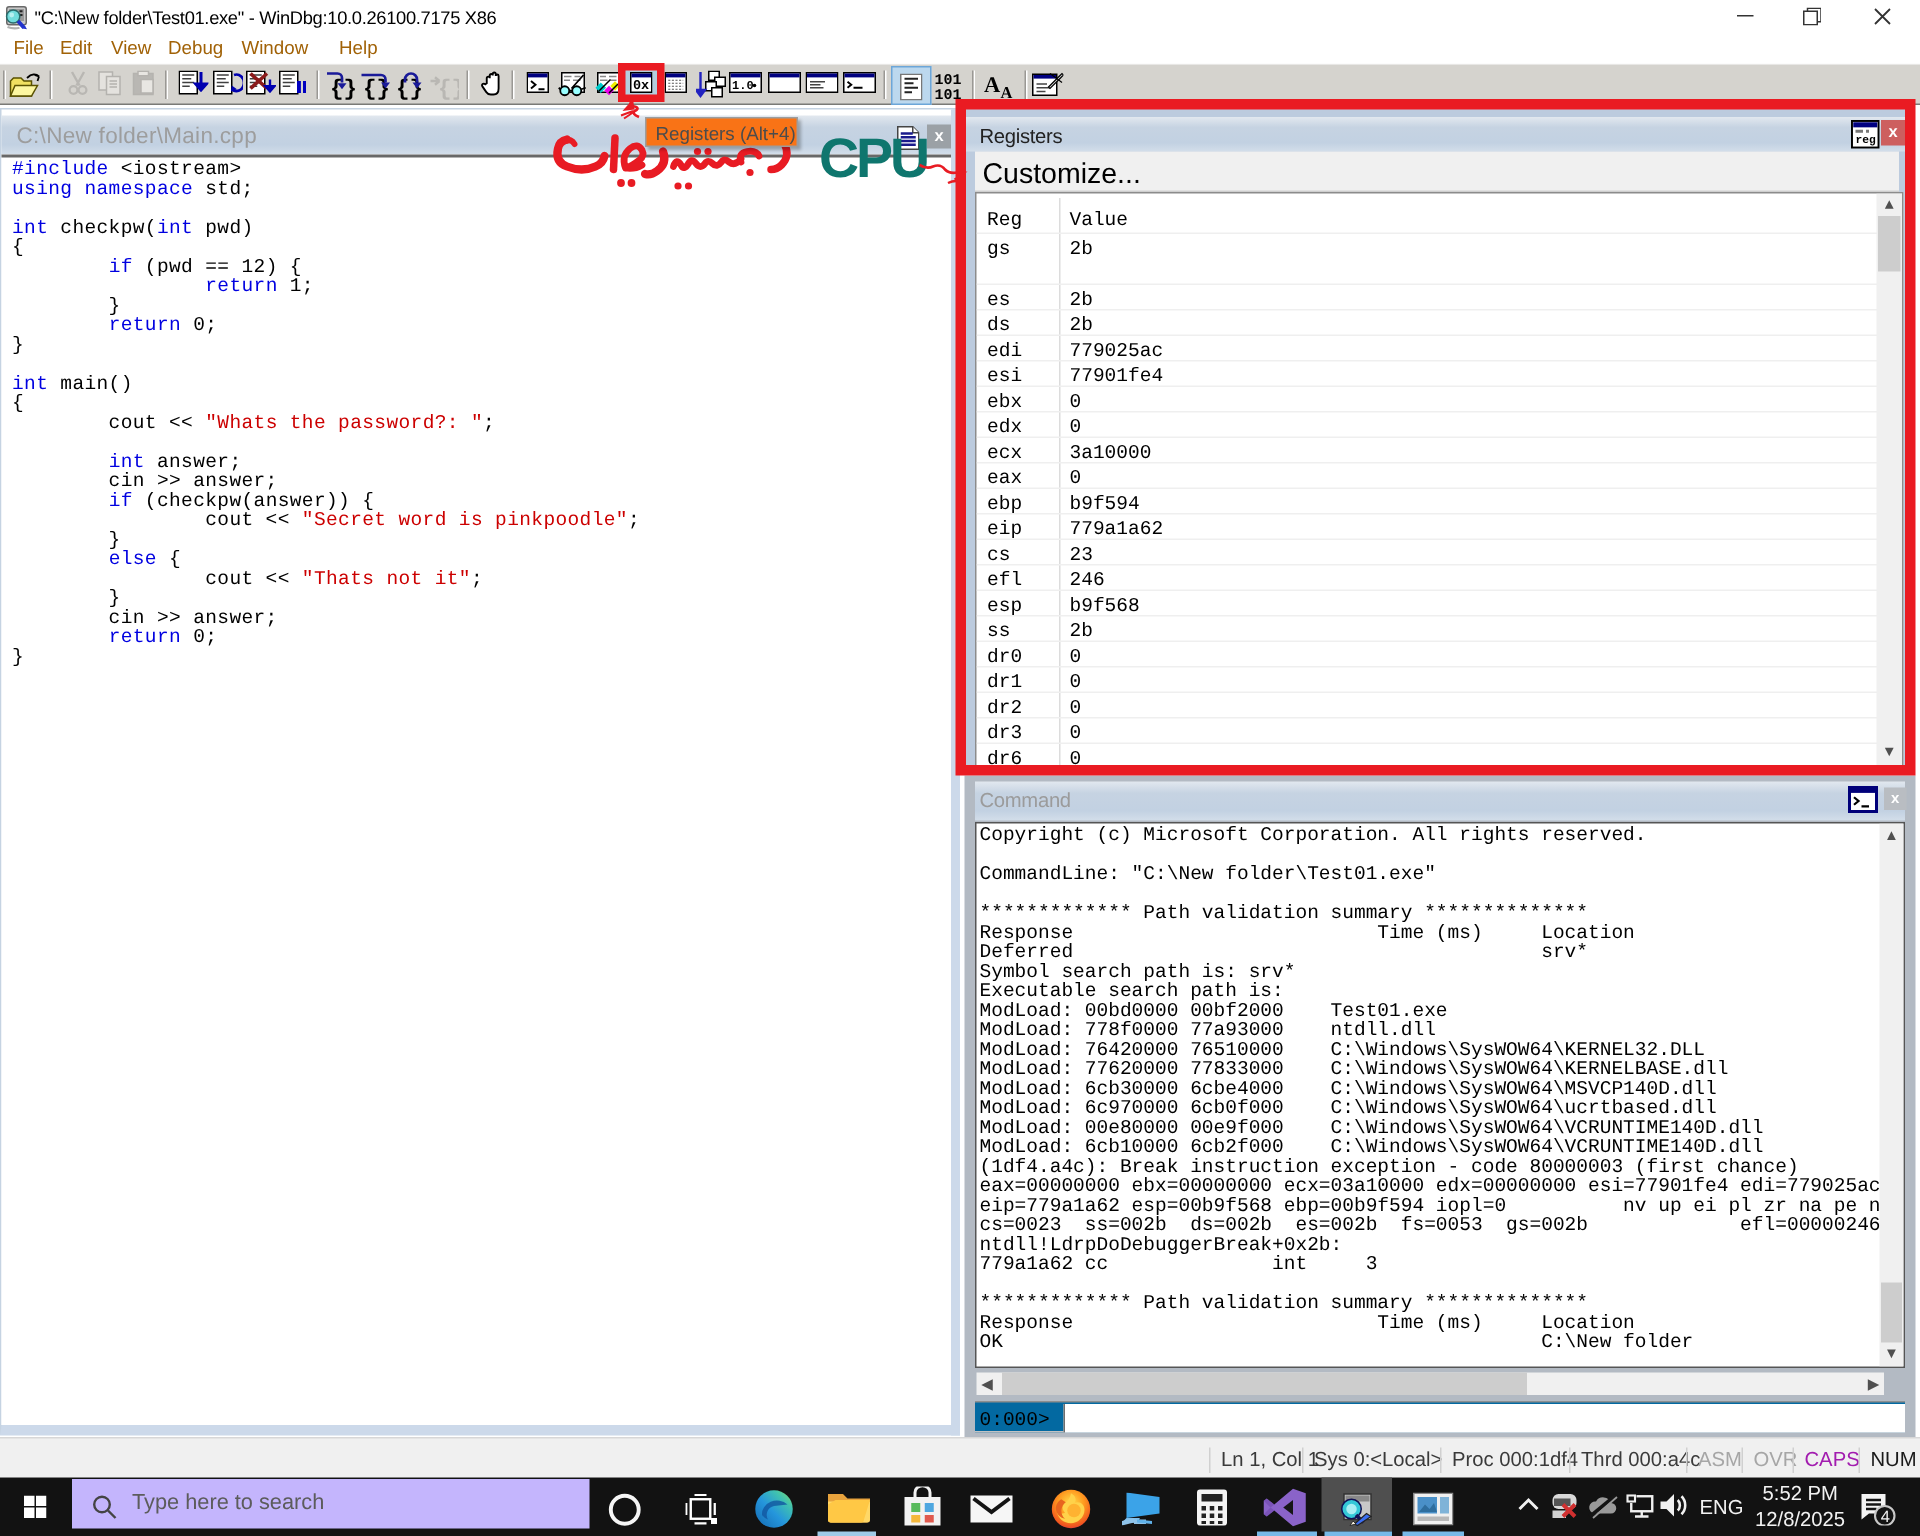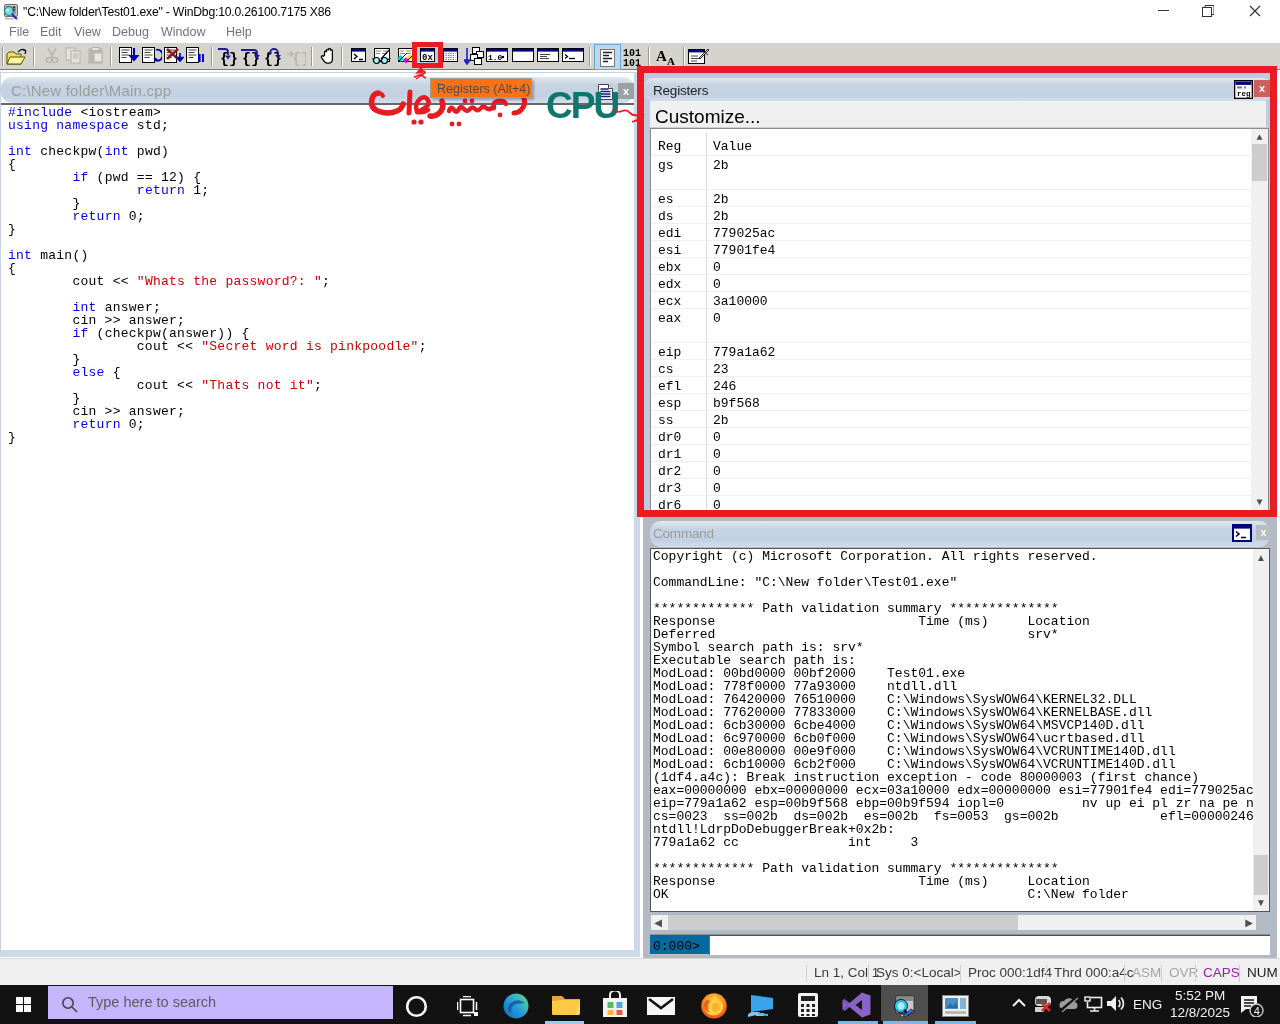--- a/index.html
+++ b/index.html
@@ -3,28 +3,28 @@
 <meta charset="utf-8">
 <style>
 * { margin:0; padding:0; box-sizing:border-box; }
 html,body { width:1280px; height:1024px; overflow:hidden; }
 body { font-family:"Liberation Sans", sans-serif; background:#fff; position:relative; }
 .abs { position:absolute; }
 .mono { font-family:"Liberation Mono", monospace; }
 
 #titlebar { left:0; top:0; width:1280px; height:24px; background:#fff; }
 #title-text { left:23px; top:5px; font-size:12.2px; letter-spacing:-0.2px; color:#000; white-space:pre; }
-#menubar { left:0; top:24px; width:1280px; height:18px; background:#fff; font-size:12.5px; color:#737373; }
+#menubar { left:0; top:24px; width:1280px; height:18px; background:#fff; font-size:12.5px; color:#a16207; }
 .menu-item { position:absolute; top:1px; }
 #toolbar { left:0; top:42px; width:1280px; height:28px; background:#d5d3ce; border-top:1px solid #fcfcfc; border-bottom:1px solid #7a7a76; }
 .tsep { position:absolute; top:4px; width:2px; height:19px; border-left:1px solid #9a9894; border-right:1px solid #fff; }
 .tico { position:absolute; top:3px; }
 
 #mdi { left:0; top:71px; width:1280px; height:887px; background:#fff; }
-.cwin-title { position:absolute; background:linear-gradient(#e2e8ef 0%, #c6d3e2 30%, #c2d1e2 75%, #d3deea 100%);border-radius:11px; }
+.cwin-title { position:absolute; background:linear-gradient(#e2e8ef 0%, #c6d3e2 30%, #c2d1e2 75%, #d3deea 100%); }
 .cwin-title .t { position:absolute; left:10px; top:5px; font-size:13.5px; letter-spacing:-0.2px; color:#9b9b9b; }
 
 #codewin { left:0; top:1px; width:640px; height:885px; border:1px solid #c5d3e2; border-right:6px solid #ccd9ea; border-bottom:7px solid #ccd9ea; background:#fff; }
 #codetitle { left:0px; top:4px; width:633px; height:26px; }
 #codebody { left:0px; top:30px; width:633px; height:847px; border-top:2px solid #686868; background:#fff; overflow:hidden; }
 #code { left:7px; top:1px; font-size:13px; line-height:13px; letter-spacing:0.25px; color:#000; white-space:pre; }
 .kw { color:#0000e0; }
 .str { color:#cc0000; }
 
 #regwin { left:643px; top:1px; width:630px; height:444px; background:#bccbde; }
@@ -336,20 +336,24 @@
           <span class="v">0</span>
         </div>
       <div class="regrow" style="top:162px">
           <span class="r">ecx</span>
           <span class="v">3a10000</span>
         </div>
       <div class="regrow" style="top:179px">
           <span class="r">eax</span>
           <span class="v">0</span>
         </div>
+      <div class="regrow" style="top:196px">
+          <span class="r">ebp</span>
+          <span class="v">b9f594</span>
+        </div>
       <div class="regrow" style="top:213px">
           <span class="r">eip</span>
           <span class="v">779a1a62</span>
         </div>
       <div class="regrow" style="top:230px">
           <span class="r">cs</span>
           <span class="v">23</span>
         </div>
       <div class="regrow" style="top:247px">
           <span class="r">efl</span>

